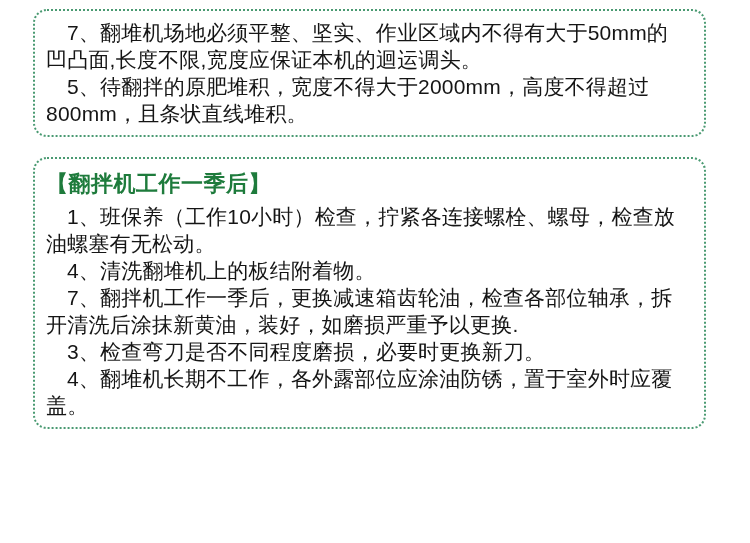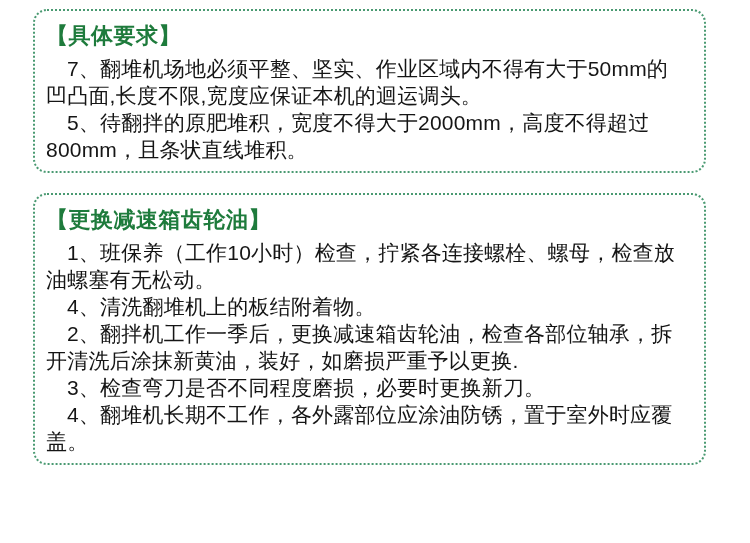--- a/index.html
+++ b/index.html
@@ -51,27 +51,26 @@
     color: #151515;
     letter-spacing: 0.2px;
   }
 </style>
 </head>
 <body>
 
 <div class="doc">
 
   <div class="box first">
-    <h2 class="section-title">【具体要求】</h2>
     <p class="item">7、翻堆机场地必须平整、坚实、作业区域内不得有大于50mm的凹凸面,长度不限,宽度应保证本机的迴运调头。</p>
     <p class="item">5、待翻拌的原肥堆积，宽度不得大于2000mm，高度不得超过800mm，且条状直线堆积。</p>
   </div>
 
   <div class="box second">
-    <h2 class="section-title">【更换减速箱齿轮油】</h2>
+    <h2 class="section-title">【翻拌机工作一季后】</h2>
     <p class="item">1、班保养（工作10小时）检查，拧紧各连接螺栓、螺母，检查放油螺塞有无松动。</p>
     <p class="item">4、清洗翻堆机上的板结附着物。</p>
-    <p class="item">2、翻拌机工作一季后，更换减速箱齿轮油，检查各部位轴承，拆开清洗后涂抹新黄油，装好，如磨损严重予以更换.</p>
+    <p class="item">7、翻拌机工作一季后，更换减速箱齿轮油，检查各部位轴承，拆开清洗后涂抹新黄油，装好，如磨损严重予以更换.</p>
     <p class="item">3、检查弯刀是否不同程度磨损，必要时更换新刀。</p>
     <p class="item">4、翻堆机长期不工作，各外露部位应涂油防锈，置于室外时应覆盖。</p>
   </div>
 
 </div>
 
 </body></html>

